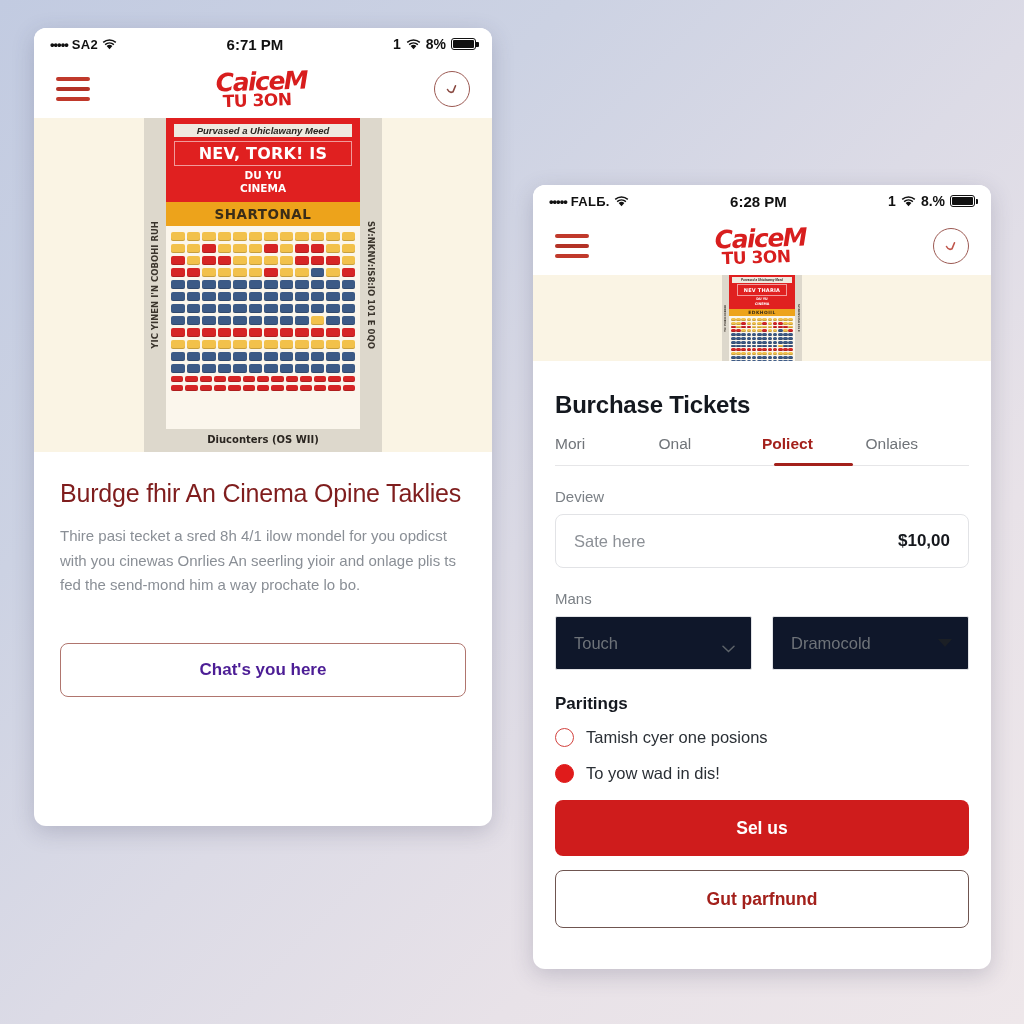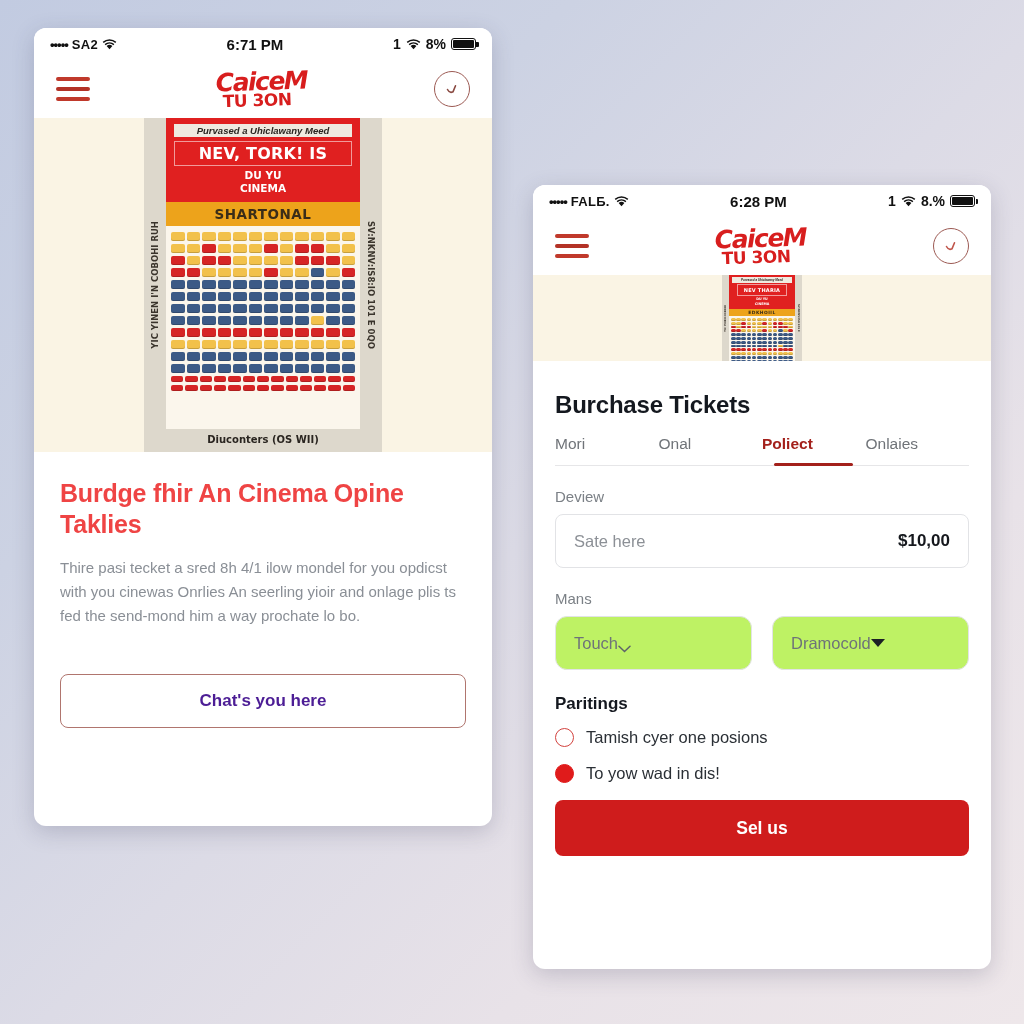--- a/index.html
+++ b/index.html
@@ -104,21 +104,21 @@
   }
   #phone2 .vside{font-size:2.6px;width:7px;}
   .vside.left{left:0;}
   .vside.left span{transform:rotate(180deg);writing-mode:vertical-rl;}
   .vside.right{right:0;}
   .vside.right span{writing-mode:vertical-rl;}
 
   
   .content{padding:26px 26px 0;}
   .h1{
-    font-size:25px;font-weight:bold;color:#ef4444;line-height:1.25;letter-spacing:-.2px;
+    font-size:25px;font-weight:normal;color:#7f1d1d;line-height:1.25;letter-spacing:-.2px;
     font-family:"Liberation Sans",sans-serif;
   }
   .body-copy{
     margin-top:15px;font-size:15px;line-height:1.62;color:#8a8f96;
   }
   .outline-btn{
     margin:46px 0 0;height:52px;border:1.4px solid #b0756e;border-radius:8px;
     display:flex;align-items:center;justify-content:center;
     color:#4c1d95;font-weight:bold;font-size:17px;background:#fff;cursor:pointer;
   }
@@ -137,22 +137,22 @@
   }
   .fieldlabel{font-size:15px;color:#7b8086;margin:22px 0 9px;}
   .textfield{
     height:52px;border:1.3px solid #e2e3e6;border-radius:8px;display:flex;align-items:center;
     justify-content:space-between;padding:0 18px;background:#fff;
   }
   .tf-ph{font-size:16.5px;color:#8c9096;}
   .tf-val{font-size:17px;color:#15181d;font-weight:bold;}
   .selrow{display:flex;gap:20px;}
   .select{
-    flex:1;height:52px;border:1.3px solid #e2e3e6;border-radius:12px;display:flex;align-items:center;
-    padding:0 16px 0 18px;background:#bef264;cursor:pointer;
+    flex:1;height:52px;border:1.3px solid #e2e3e6;border-radius:2px;display:flex;align-items:center;
+    justify-content:space-between;padding:0 16px 0 18px;background:#0f172a;cursor:pointer;
   }
   .sel-val{font-size:16.5px;color:#6e7379;}
   .chev-thin{width:13px;height:8px;}
   .chev-solid{
     width:0;height:0;border-left:7px solid transparent;border-right:7px solid transparent;
     border-top:8px solid #1b1f25;
   }
   .h3{font-size:17px;font-weight:bold;color:#14181f;margin:24px 0 14px;}
   .radio-row{display:flex;align-items:center;gap:12px;margin-bottom:17px;cursor:pointer;}
   .radio{width:19px;height:19px;border-radius:50%;border:1.8px solid #d2423e;box-sizing:border-box;flex:none;}
@@ -727,14 +727,15 @@
           <span class="radio"></span>
           <span class="radio-label">Tamish cyer one posions</span>
         </div>
         <div class="radio-row">
           <span class="radio on"></span>
           <span class="radio-label">To yow wad in dis!</span>
         </div>
       </div>
 
     <div class="primary-btn">Sel us</div>
+    <div class="ghost-btn">Gut parfnund</div>
   </div>
 </div>
 
 </body></html>

